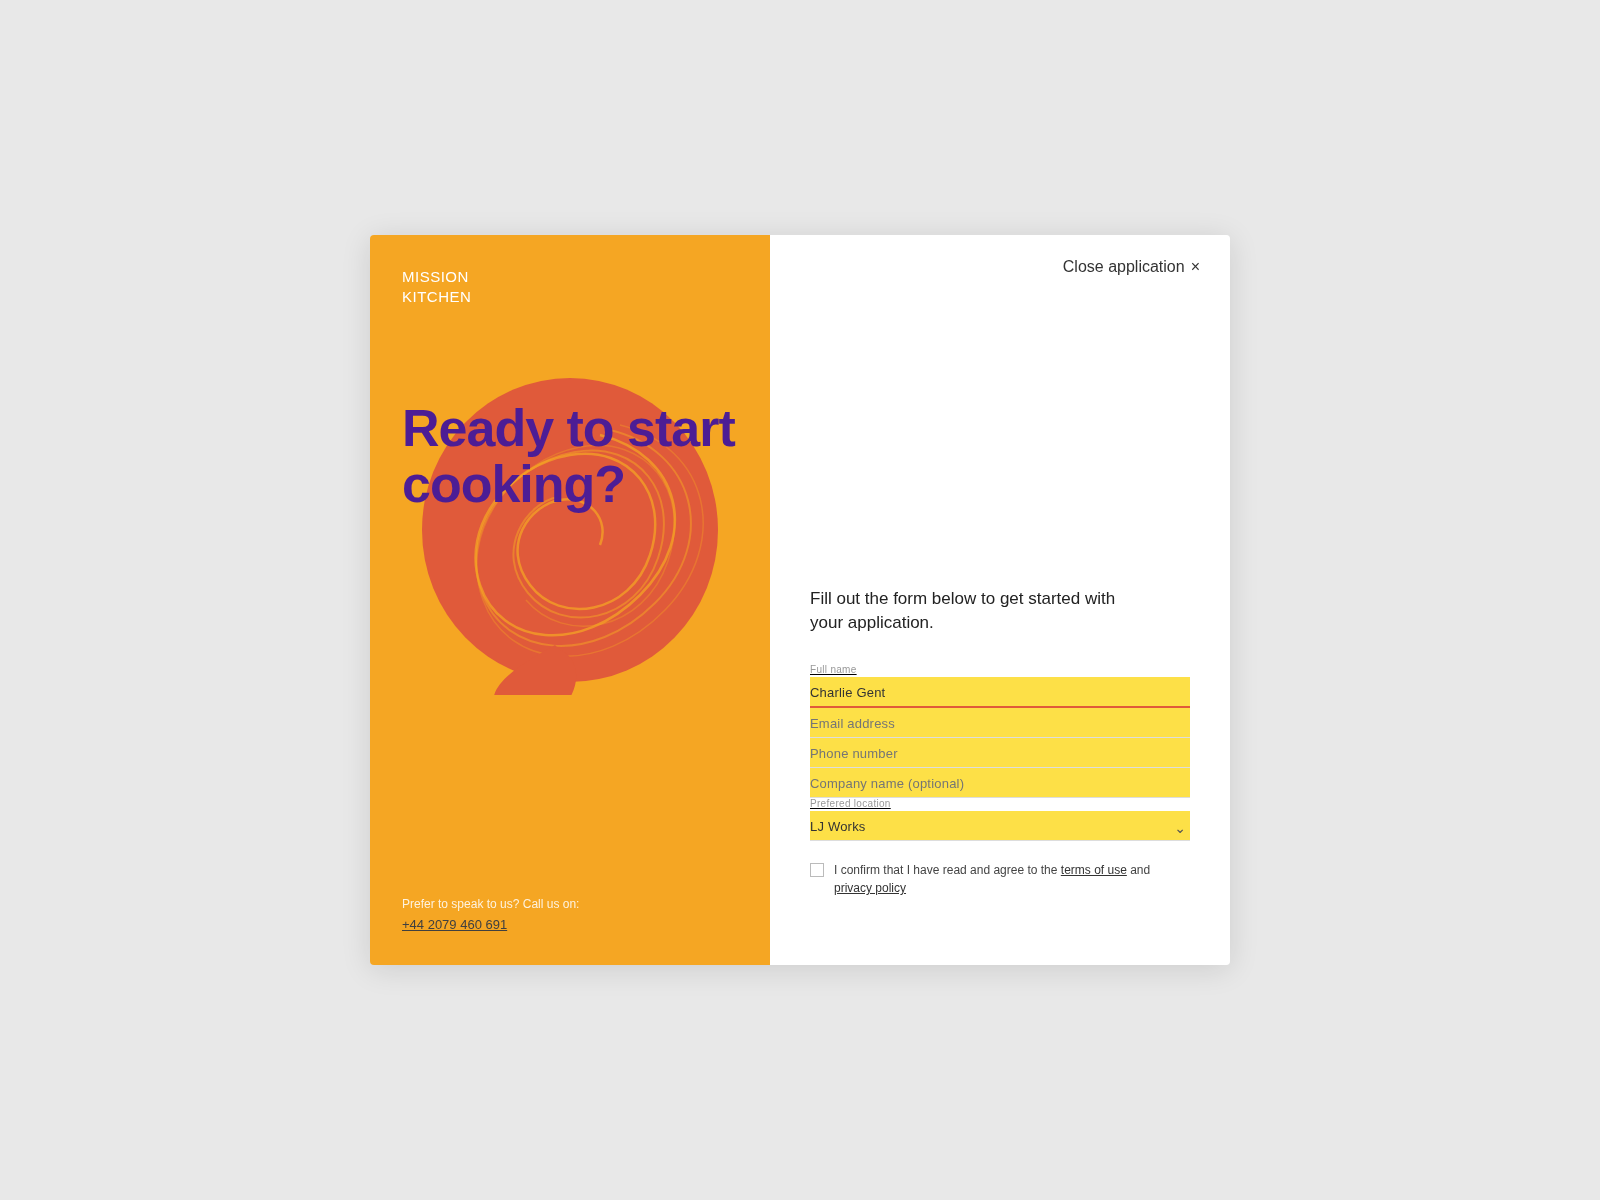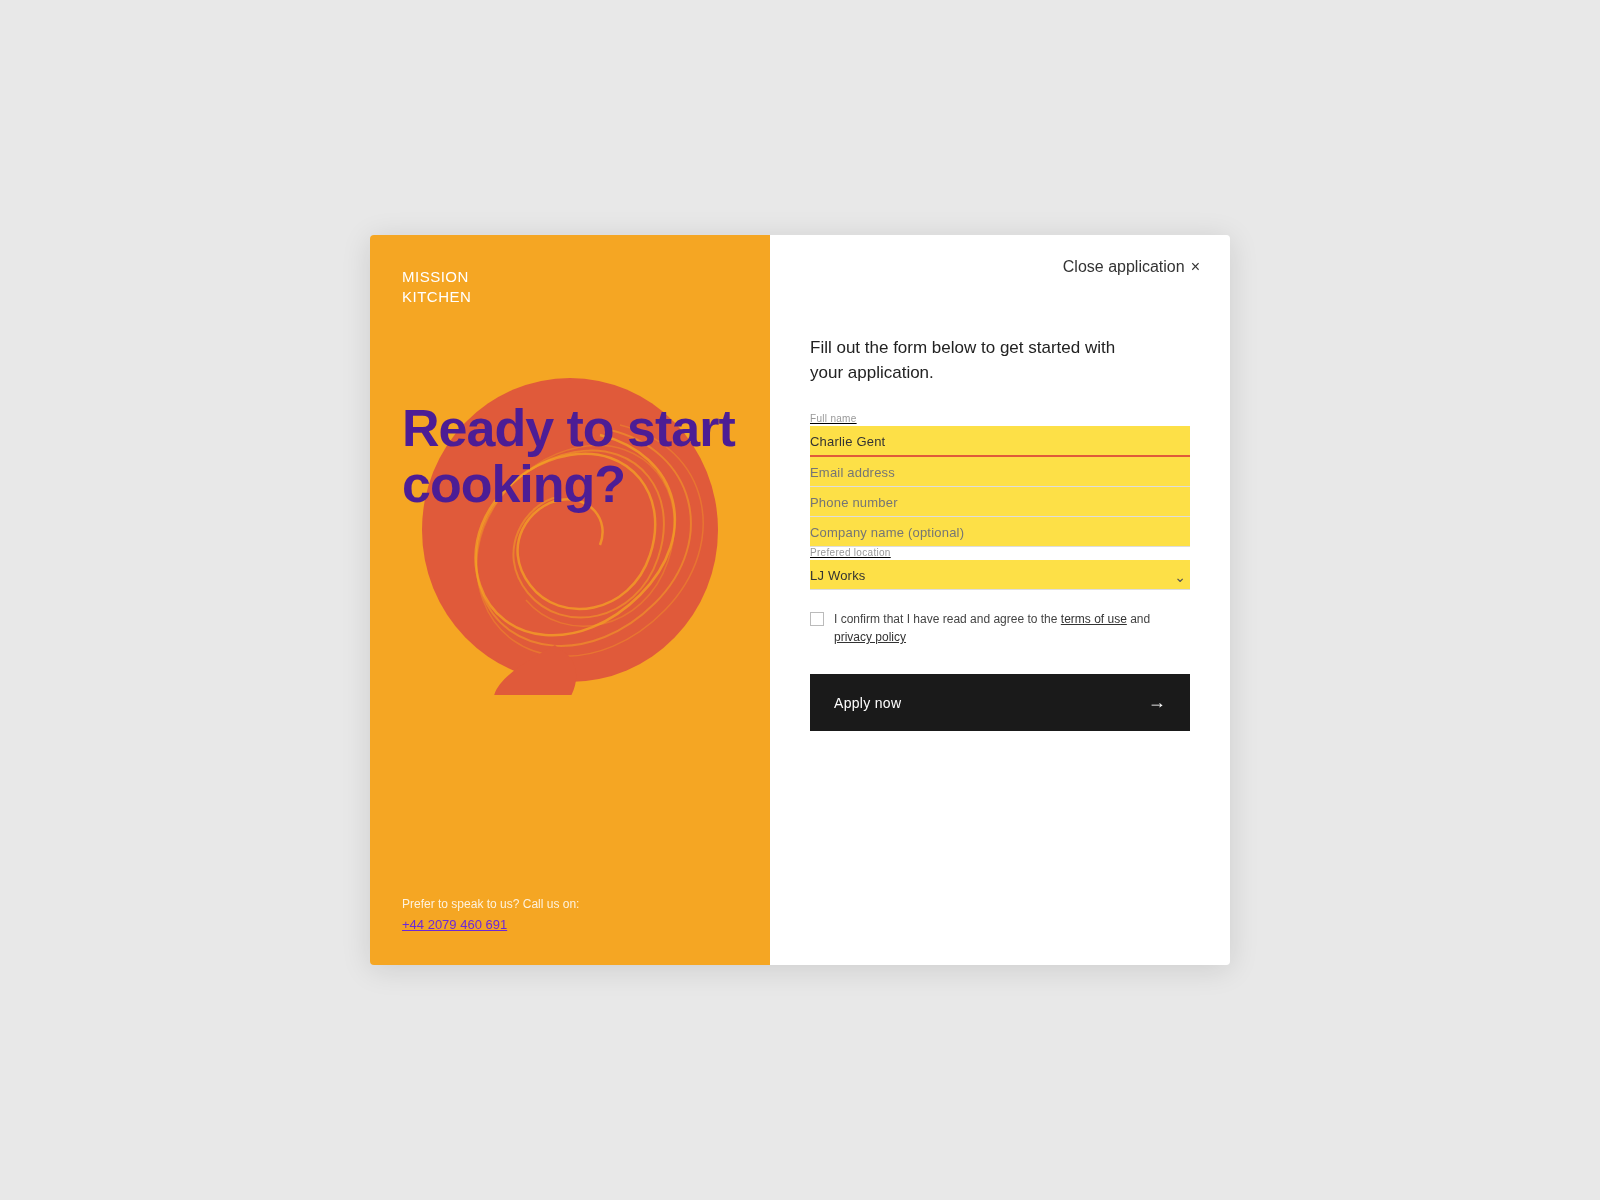--- a/index.html
+++ b/index.html
@@ -66,33 +66,34 @@
       left: 32px;
     }
 
     .bottom-contact p {
       color: rgba(255,255,255,0.85);
       font-size: 12px;
       margin-bottom: 4px;
     }
 
     .bottom-contact a {
-      color: #6d28d9;
+      color: #404040;
       font-size: 13px;
       text-decoration: underline;
     }
 
     
     .right-panel {
       flex: 1;
       background: #fff;
-      padding: 21px 40px 40px 40px;
+      padding: 31px 40px 40px 40px;
       display: flex;
       flex-direction: column;
       position: relative;
+      justify-content: flex-end;
     }
 
     .close-btn {
       position: absolute;
       top: 24px;
       right: 30px;
       display: flex;
       align-items: center;
       gap: 6px;
       cursor: pointer;
@@ -305,19 +306,15 @@
         </div>
       </div>
 
       <div class="checkbox-row">
         <input type="checkbox" id="consent-checkbox" style="">
         <label for="consent-checkbox">
           <span>I confirm that I have read and agree to the </span><a href="#">terms of use</a><span> and </span><a href="#">privacy policy</a>
         </label>
       </div>
 
-      <button class="apply-btn">
-        <span>Apply now</span>
-        <span class="arrow-icon">→</span>
-      </button>
     </div>
   </div>
 </div>
 
 </body></html>

